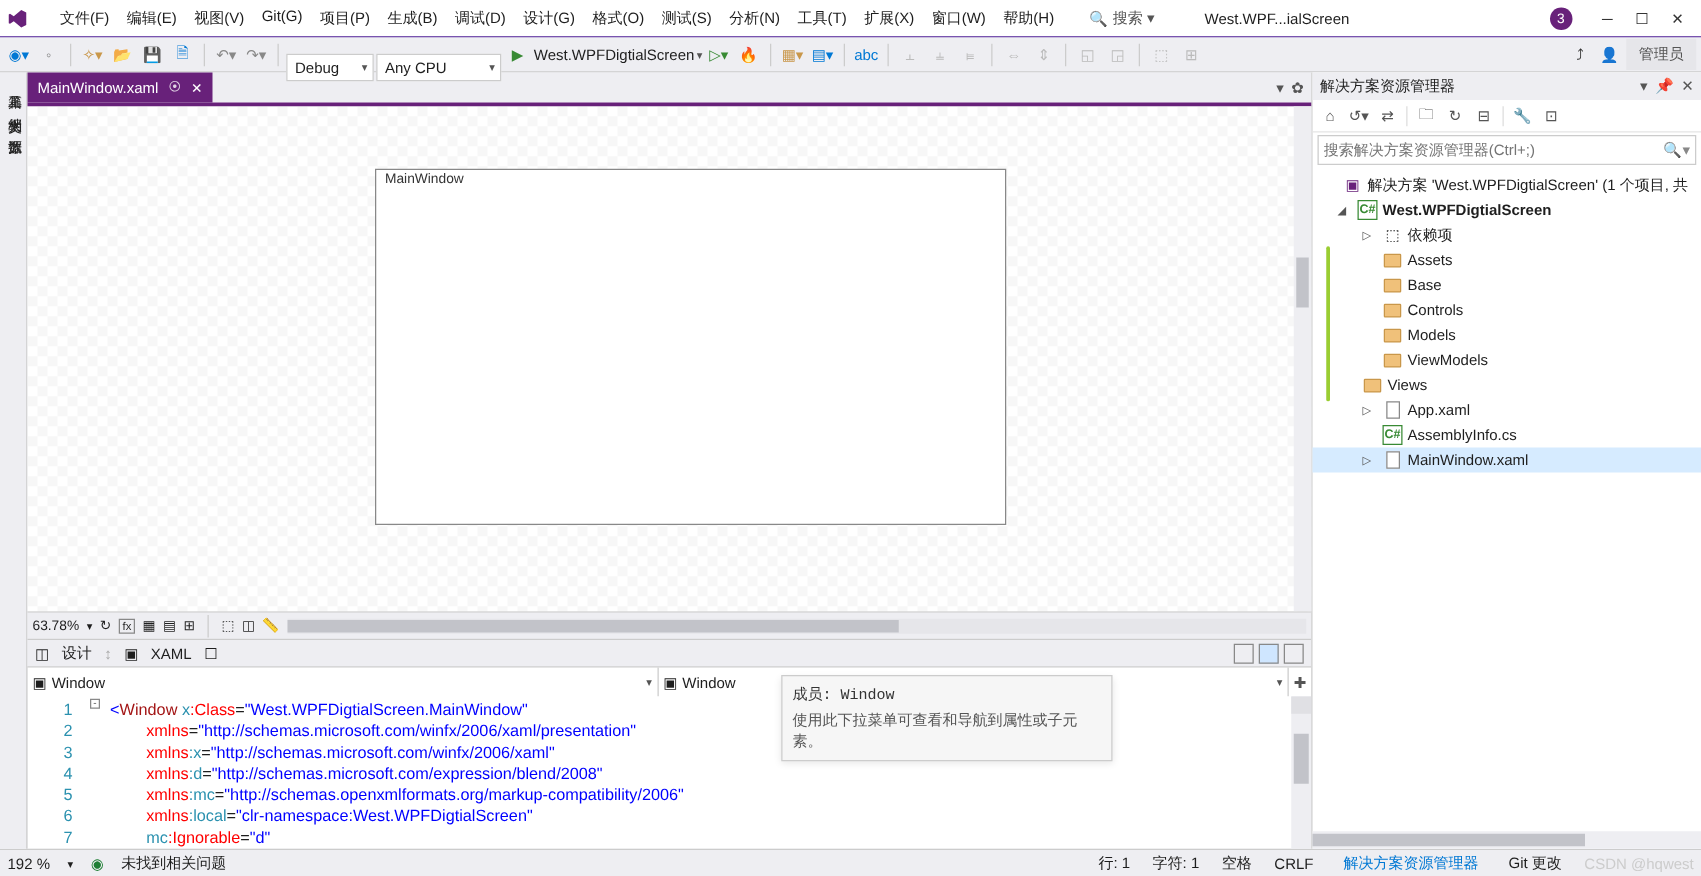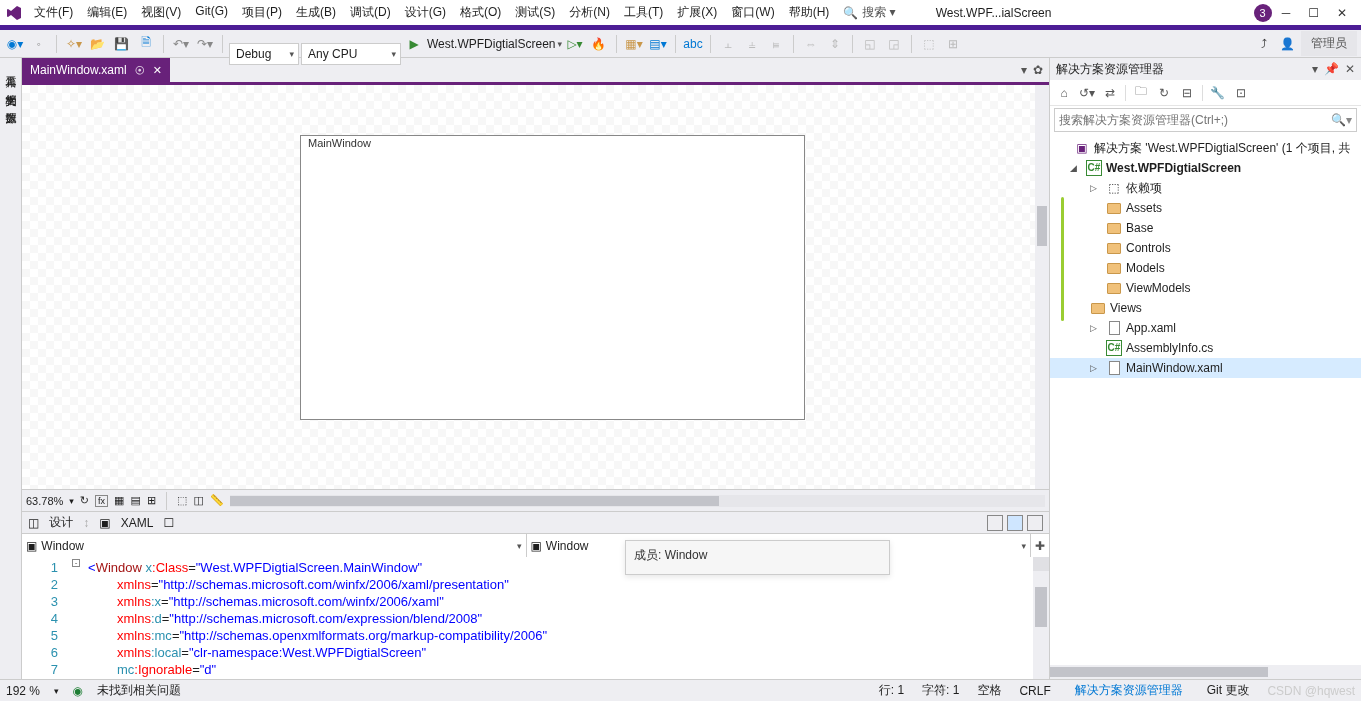--- a/index.html
+++ b/index.html
@@ -1,17 +1,17 @@
 <!DOCTYPE html>
 <html><head>
 <meta charset="utf-8">
 <style>
 * { box-sizing: border-box; margin: 0; padding: 0; font-family: "Microsoft YaHei", "Segoe UI", sans-serif; }
 body { width: 1361px; height: 701px; background: #fff; overflow: hidden; font-size: 12px; color: #1e1e1e; }
-.titlebar { height: 30px; display: flex; align-items: center; background: #fff; border-bottom: 5px solid #4c1d95; }
+.titlebar { height: 30px; display: flex; align-items: center; background: #fff; border-bottom: 1px solid #4c1d95; gap: 14px; }
 .titlebar .vs-logo { width: 28px; display:flex; align-items:center; justify-content:center; }
 .titlebar .vs-logo svg { width:16px; height:16px; }
 .menubar { display: flex; gap: 2px; }
 .menubar span { padding: 4px 6px; cursor: default; }
 .titlecenter { flex:1; display:flex; align-items:center; justify-content:flex-start; margin-left: 8px; gap:4px; color:#555;}
 .title-search-icon { color:#555; }
 .title-doc { margin-left: 36px; color:#1e1e1e; }
 .title-badge { width:18px;height:18px;border-radius:50%;background:#68217a;color:#fff;display:flex;align-items:center;justify-content:center;font-size:11px;margin:0 10px;}
 .winbtns { display:flex; gap:18px; margin-right:14px; color:#333;}
 .toolbar { height: 28px; display:flex; align-items:center; background:#eeeef2; border-bottom:1px solid #ccc; padding:0 4px; gap:2px; }
@@ -46,21 +46,21 @@
 .split-row .sq.sel { background:#cfe6ff;}
 .nav-row { height:24px; display:flex; border-top:1px solid #ccc;}
 .nav-combo { flex:1; border-right:1px solid #ccc; display:flex; align-items:center; padding:0 4px; gap:4px; font-size:12px;}
 .nav-combo::after { content:"▾"; margin-left:auto; font-size:9px; color:#555;}
 .nav-split { width:18px; display:flex;align-items:center;justify-content:center;color:#555;}
 .code { flex:0 0 122px; display:flex; font-family: Consolas, monospace; font-size:13px; line-height:17px; overflow:hidden; position:relative;}
 .gutter { width:48px; text-align:right; color:#2b91af; padding:2px 12px 0 0;}
 .code-body { flex:1; padding-top:2px; white-space:pre; position:relative;} .c-attr{color:#ff0000;} .c-str{color:#0000ff;} .c-name{color:#a31515;} .c-punc{color:#0000ff;} .c-pfx{color:#2b91af;}
 .outline-box { position:absolute; left:2px; top:2px; width:8px; height:8px; border:1px solid #888; font-size:8px; line-height:6px; text-align:center; color:#555;}
 .tooltip { position:absolute; left:625px; top:540px; width:265px; background:#f6f6f6; border:1px solid #ccc; padding:6px 8px; font-size:12px; color:#555; box-shadow:0 2px 6px rgba(0,0,0,.1); z-index:50;}
-.tooltip .t1{color:#333;margin-bottom:4px;}
+.tooltip .t1{color:#333;margin-bottom:4px;font-family:Liberation Mono, monospace;}
 .code-scroll { width:16px; background:#eeeef2; position:relative;}
 .code-scroll .up { position:absolute;top:0;height:14px;left:0;right:0;background:#e0e0e4;}
 .code-scroll .thumb{position:absolute;top:30px;height:40px;left:2px;right:2px;background:#c2c3c9;}
 .solution-col { width:312px; border-left:1px solid #ccc; display:flex; flex-direction:column; background:#fff;}
 .sol-title { height:22px; background:#eeeef2; display:flex; align-items:center; padding:0 6px; font-size:12px;}
 .sol-title .r { margin-left:auto; display:flex; gap:6px; color:#555;}
 .sol-tb { height:26px; display:flex; align-items:center; gap:3px; padding:0 4px; border-bottom:1px solid #e5e5e5;}
 .sol-tb .b { width:20px;height:20px;display:flex;align-items:center;justify-content:center;color:#555;}
 .sol-tb .bsep{width:1px;height:16px;background:#ddd;margin:0 2px;}
 .sol-search { height:24px; display:flex; align-items:center; border:1px solid #ccc; margin:2px 4px; padding:0 4px; color:#888;}
@@ -359,20 +359,21 @@
     </div>
     <div style="flex:1"></div>
     <div style="height:14px;background:#eeeef2;position:relative">
         <div style="position:absolute;left:0;width:70%;top:2px;bottom:2px;background:#c2c3c9"></div>
       </div>
   </div>
 </div>
 
 <div class="tooltip">
   <div class="t1">成员: Window</div>
+  <div>使用此下拉菜单可查看和导航到属性或子元素。</div>
 </div>
 
 <div class="green-line"></div>
 
 <div class="statusbar">
   <span>192 %</span>
     <span style="font-size:9px">▾</span>
   <span class="ok">◉</span>
   <span>未找到相关问题</span>
   <div class="right">

